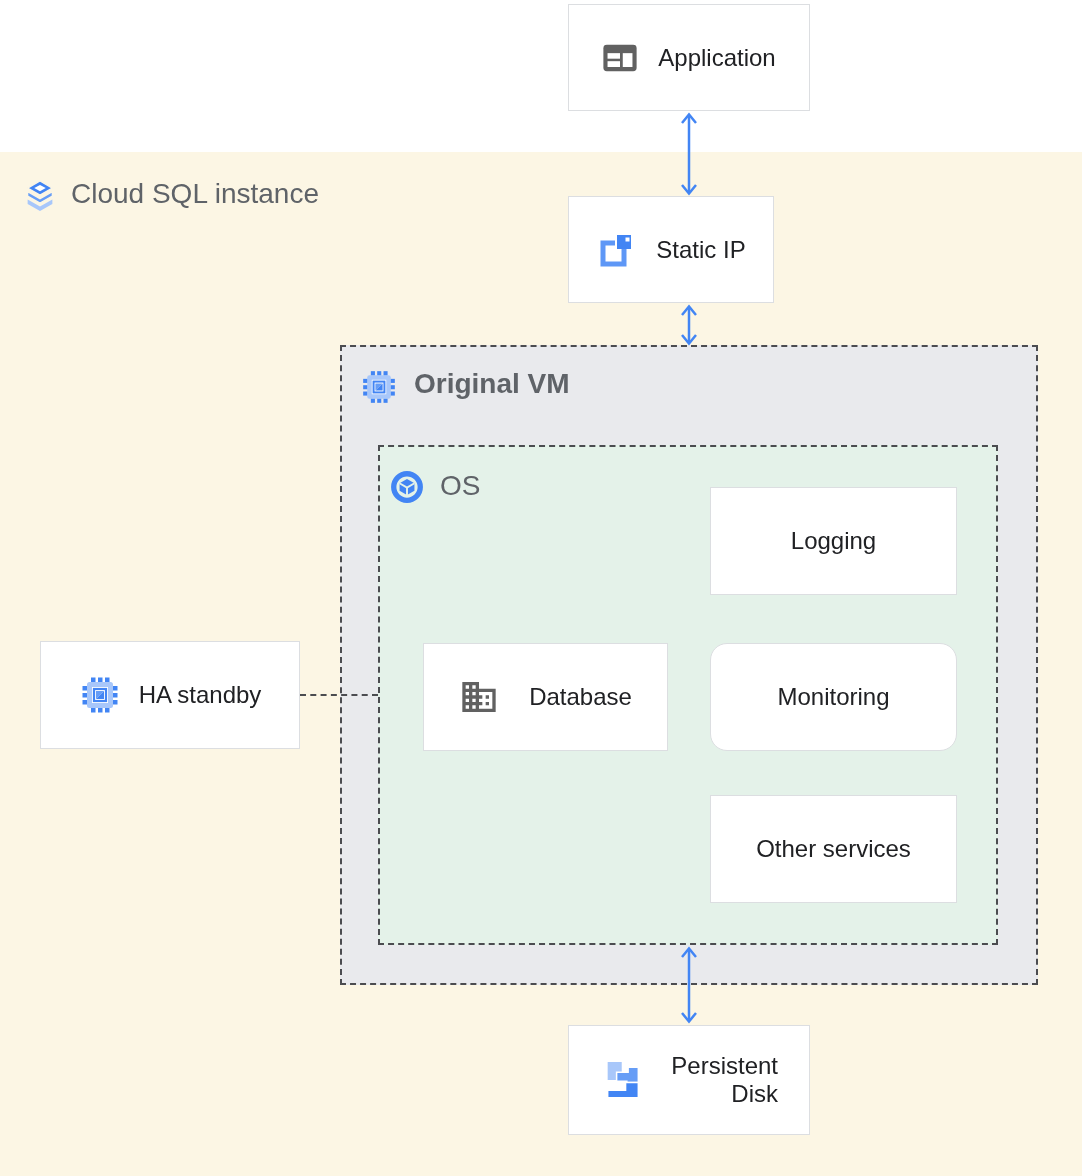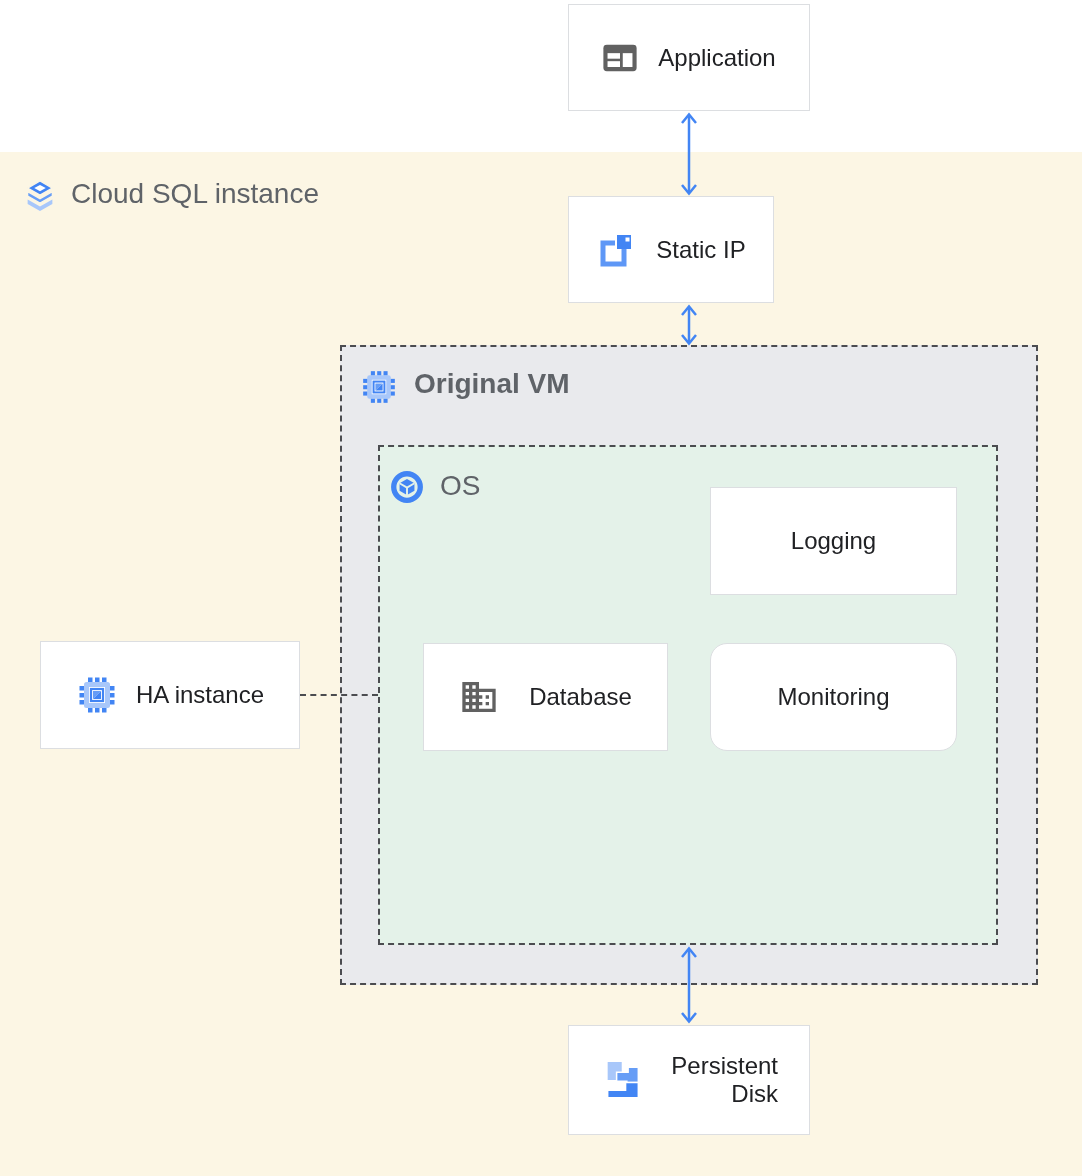--- a/index.html
+++ b/index.html
@@ -160,20 +160,23 @@
     <svg width="40" height="40" viewBox="0 0 24 24">
       <path style="fill:var(--gray-icon)" d="M12 7V3H2v18h20V7H12zM6 19H4v-2h2v2zm0-4H4v-2h2v2zm0-4H4V9h2v2zm0-4H4V5h2v2zm4 12H8v-2h2v2zm0-4H8v-2h2v2zm0-4H8V9h2v2zm0-4H8V5h2v2zm10 12h-8v-2h2v-2h-2v-2h2v-2h-2V9h8v10zm-2-8h-2v2h2v-2zm0 4h-2v2h2v-2z"></path>
     </svg>
     <span class="lbl">Database</span>
   </div>
 
   <div class="card card-monitoring">
     <span class="lbl">Monitoring</span>
   </div>
 
+  <div class="card card-other-services">
+    <span class="lbl">Other services</span>
+  </div>
 
   <div class="card card-ha-standby">
     <svg width="42" height="42" viewBox="0 0 42 42">
       <g style="fill:var(--blue)">
         <rect x="12" y="3.5" width="4.5" height="5"></rect>
           <rect x="19" y="3.5" width="4.5" height="5"></rect>
           <rect x="26" y="3.5" width="4.5" height="5"></rect>
         <rect x="12" y="33.5" width="4.5" height="5"></rect>
           <rect x="19" y="33.5" width="4.5" height="5"></rect>
           <rect x="26" y="33.5" width="4.5" height="5"></rect>
@@ -183,21 +186,21 @@
         <rect x="33.5" y="12" width="5" height="4.5"></rect>
           <rect x="33.5" y="19" width="5" height="4.5"></rect>
           <rect x="33.5" y="26" width="5" height="4.5"></rect>
       </g>
       <rect x="8" y="8" width="26" height="26" rx="2.5" style="fill:var(--blue-light)"></rect>
       <rect x="13" y="13" width="16" height="16" fill="#ffffff"></rect>
       <rect x="15" y="15" width="12" height="12" fill="none" style="stroke:var(--blue)" stroke-width="2.2"></rect>
       <polygon points="17,17 25,17 17,25" style="fill:var(--blue-med)"></polygon>
       <polygon points="25,17 25,25 17,25" style="fill:var(--blue)"></polygon>
     </svg>
-    <span class="lbl">HA instance</span>
+    <span class="lbl">HA standby</span>
   </div>
 
   <div class="ha-connector"></div>
 
   <svg class="arrow arrow-os-disk" width="26" height="78" viewBox="0 0 26 78">
     <g fill="none" style="stroke:var(--blue)" stroke-width="2.5">
       <line x1="13" y1="4" x2="13" y2="74"></line>
       <path d="M6,11 L13,2.5 L20,11"></path>
       <path d="M6,67 L13,75.5 L20,67"></path>
     </g>

